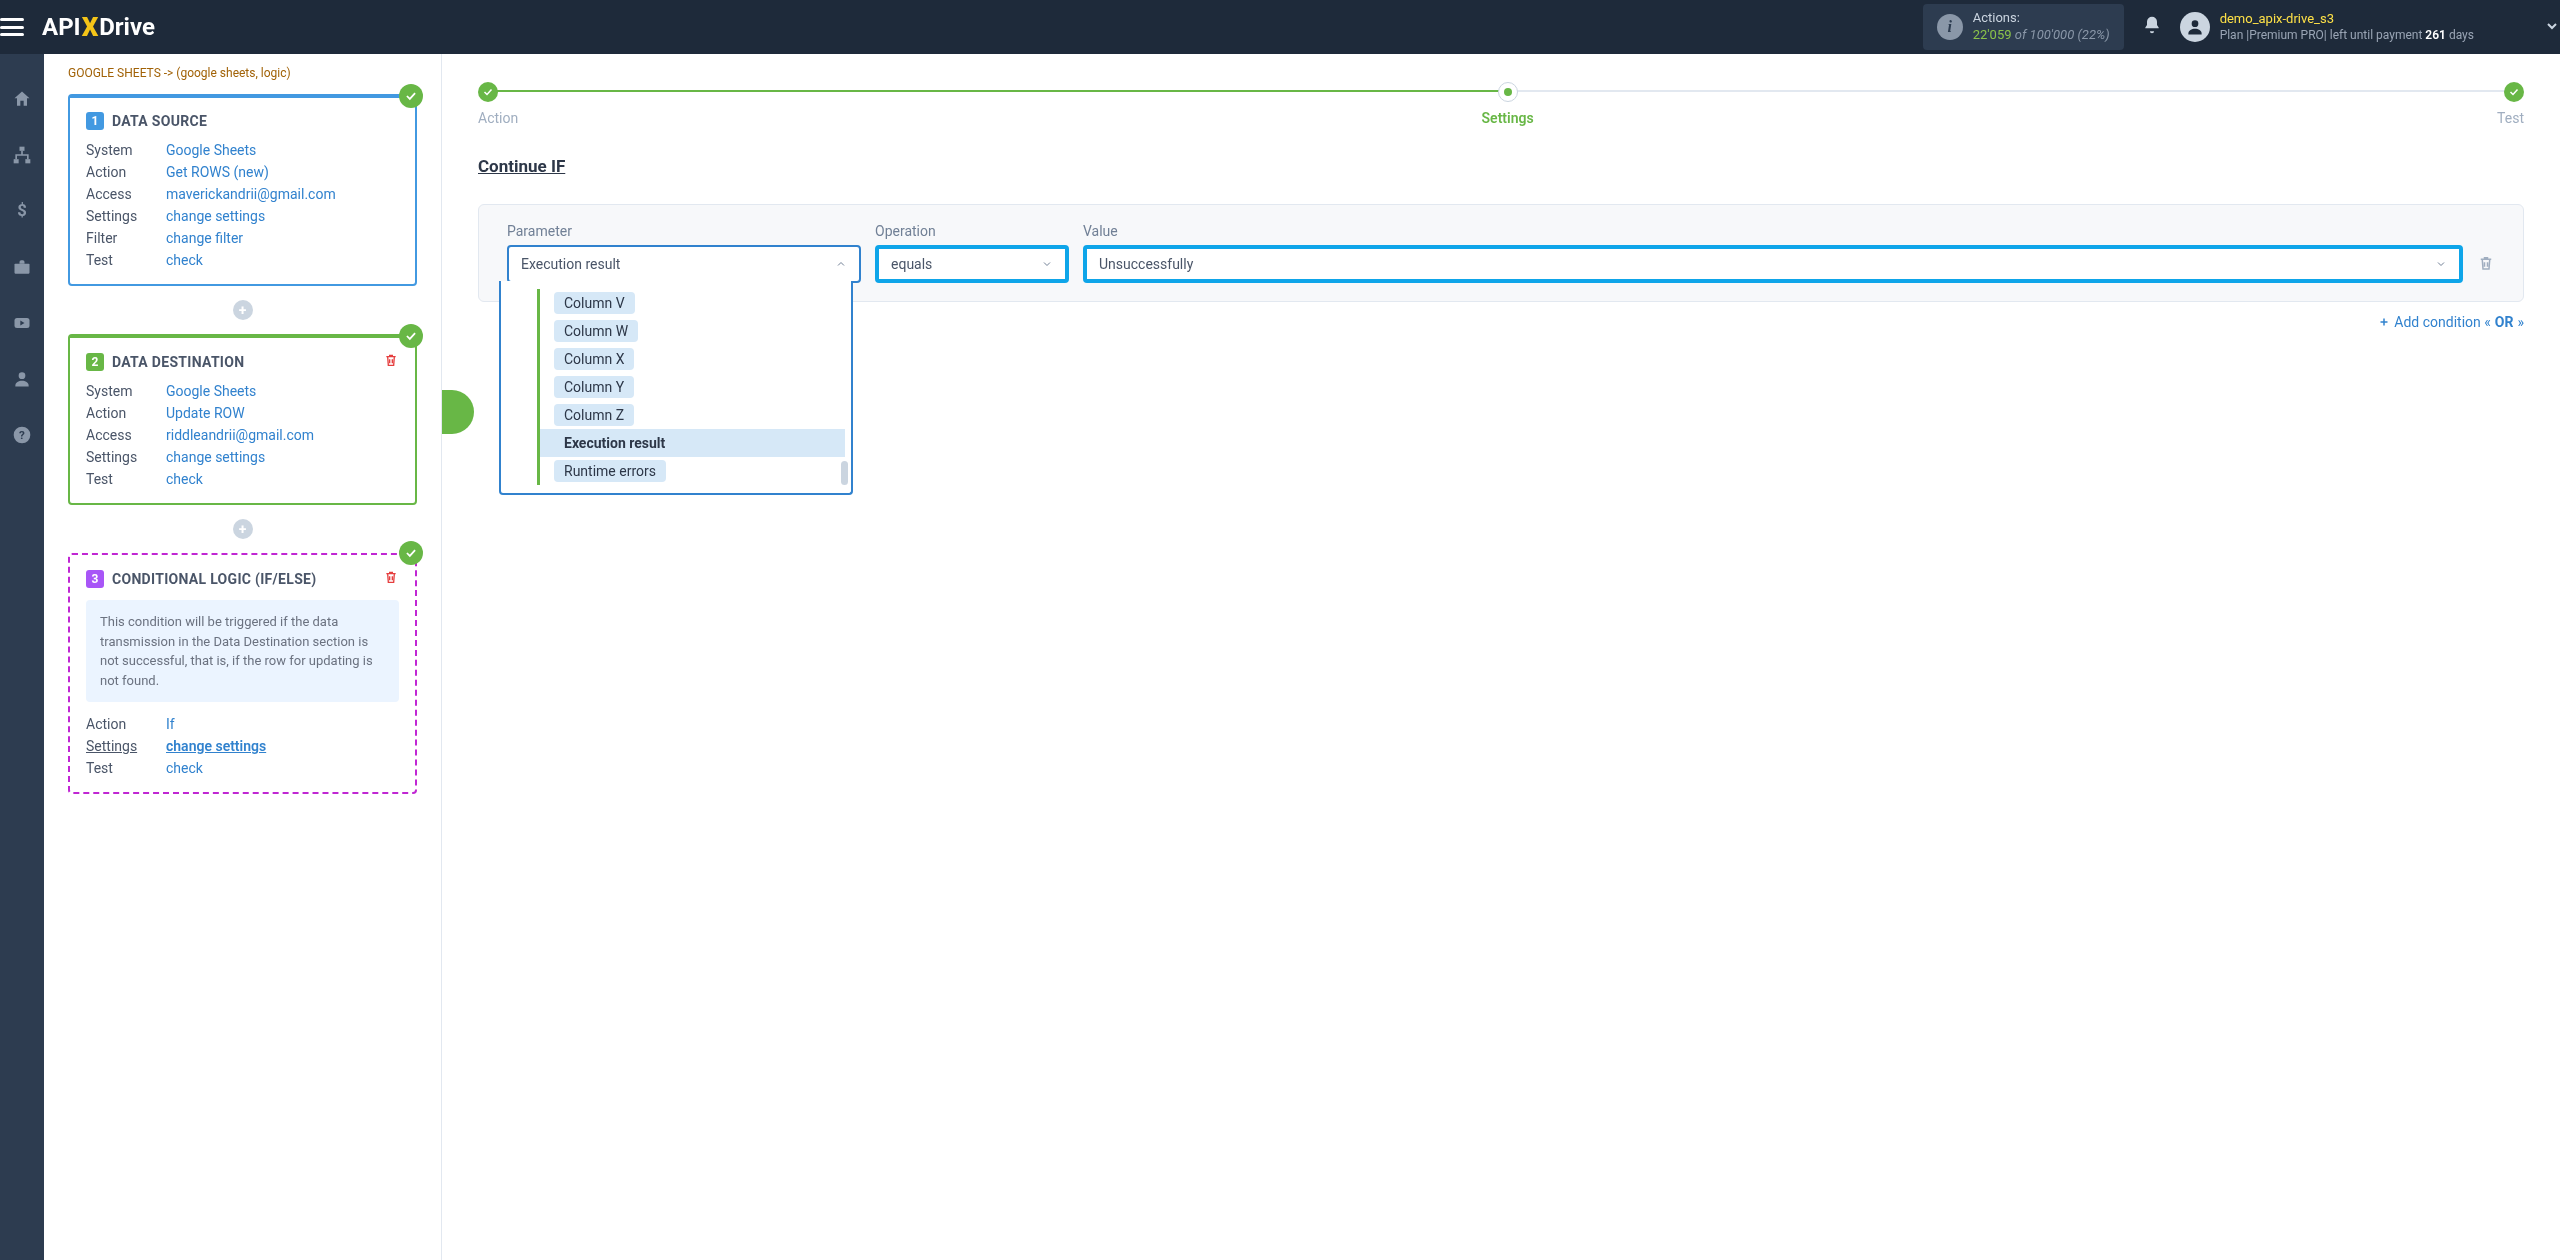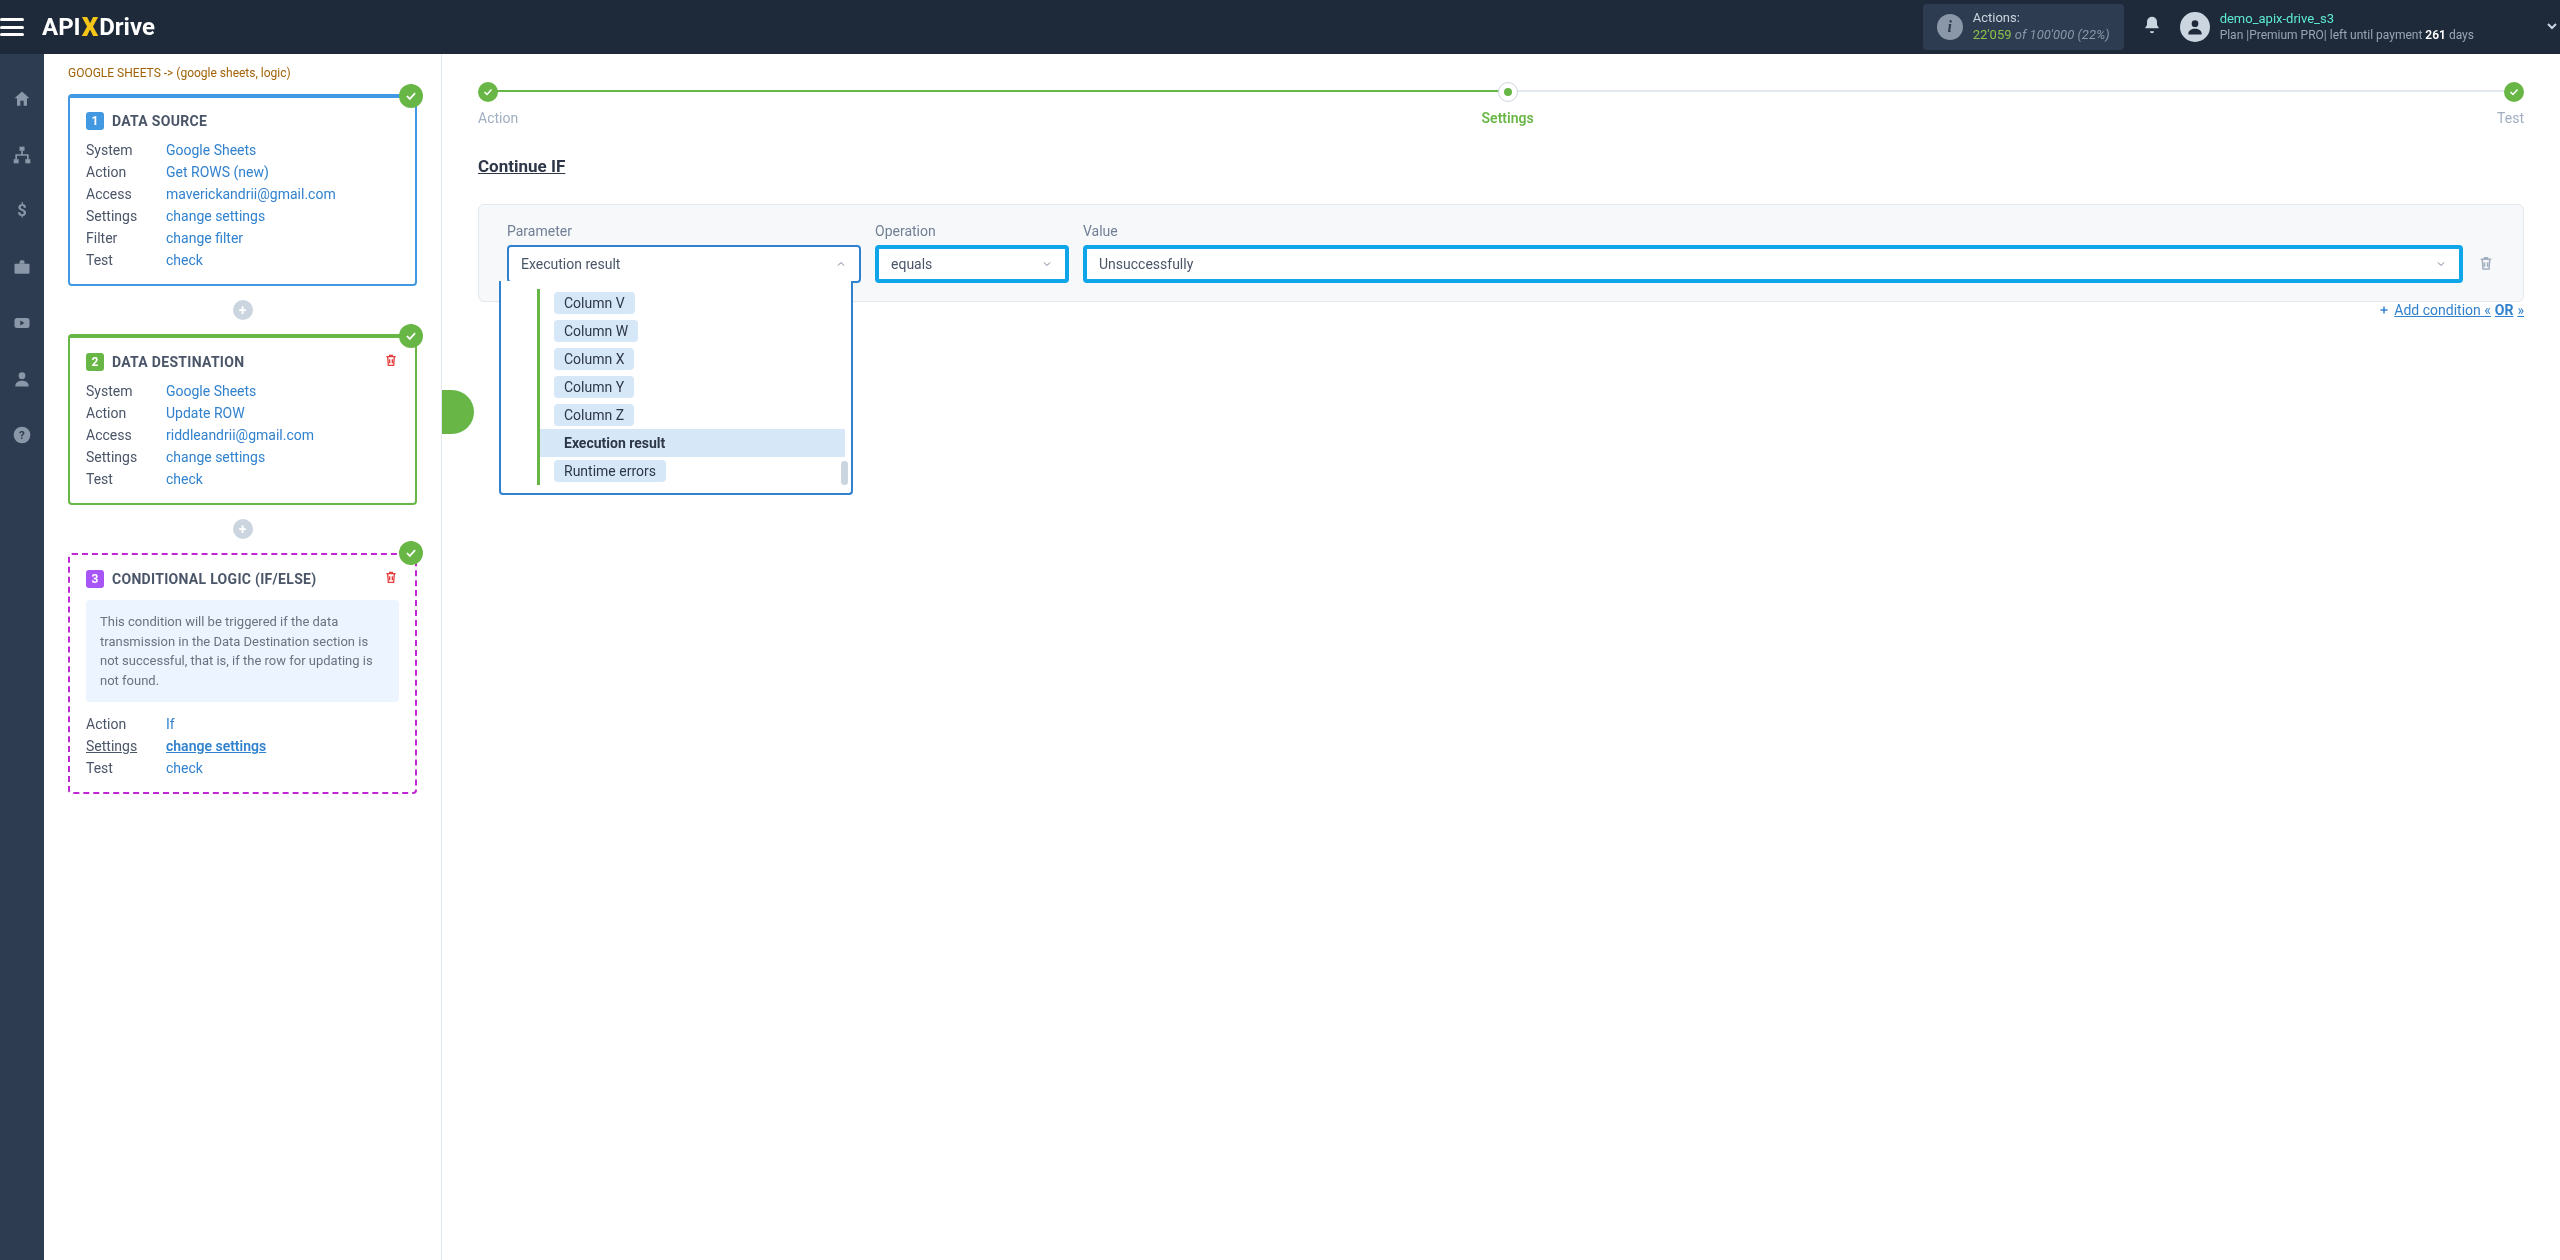--- a/index.html
+++ b/index.html
@@ -16,21 +16,21 @@
   .actions-box .info-icon { width: 26px; height: 26px; background: #8a97a8; border-radius: 50%; display: flex; align-items: center; justify-content: center; color: #2d3c50; font-weight: 900; font-style: italic; font-family: serif; font-size: 16px; }
   .actions-text { font-size: 13px; line-height: 1.3; }
   .actions-text .lbl { color: #cbd5e0; }
   .actions-text .n1 { color: #8bc34a; }
   .actions-text .of { color: #8a97a8; font-style: italic; }
   .actions-text .pct { color: #8a97a8; font-style: italic; }
   .bell { color: #cbd5e0; font-size: 20px; margin-right: 18px; cursor: pointer; }
   .user-block { display: flex; align-items: center; gap: 10px; }
   .avatar { width: 30px; height: 30px; background: #cbd5e0; border-radius: 50%; display: flex; align-items: center; justify-content: center; color: #1e2a3a; }
   .user-info { font-size: 13px; line-height: 1.3; }
-  .user-info .name { color: #5eead4; }
+  .user-info .name { color: #fde047; }
   .user-info .plan { color: #9aa5b5; font-size: 12px; }
   .user-info .days { color: #fff; font-weight: 600; }
   .header-chevron { margin-left: 70px; color: #cbd5e0; cursor: pointer; }
   
   
   .layout { display: flex; height: calc(100vh - 54px); }
   
   
   .sidenav { width: 44px; background: #2d3c50; display: flex; flex-direction: column; align-items: center; padding-top: 30px; gap: 26px; }
   .sidenav .item { color: #8a97a8; font-size: 18px; cursor: pointer; width: 44px; height: 30px; display: flex; align-items: center; justify-content: center; }
@@ -97,21 +97,21 @@
   .trash { color: #a0aec0; cursor: pointer; align-self: flex-end; margin-bottom: 8px; }
   
   .dropdown-panel { position: absolute; top: 76px; left: 20px; width: 354px; background: #fff; border: 2px solid #3182ce; border-top: none; border-radius: 0 0 4px 4px; z-index: 10; padding: 8px 0; max-height: 240px; overflow-y: auto; }
   .dropdown-inner { border-left: 3px solid #68b746; margin-left: 36px; margin-right: 6px; }
   .dd-item { padding: 3px 14px; cursor: pointer; }
   .dd-pill { display: inline-block; background: #d6e8f7; color: #2d3748; padding: 3px 10px; border-radius: 4px; font-size: 14px; }
   .dd-item.selected { background: #d6e8f7; }
   .dd-item.selected .dd-pill { font-weight: 700; }
   .dd-scroll { position: absolute; right: 3px; bottom: 8px; width: 7px; height: 24px; background: #cbd5e0; border-radius: 4px; }
   
-  .add-or { text-align: right; color: #3182ce; font-size: 14px; cursor: pointer; display: flex; justify-content: flex-end; align-items: center; gap: 4px; text-decoration: underline; }
+  .add-or { text-align: right; color: #3182ce; font-size: 14px; margin-top: 12px; cursor: pointer; display: flex; justify-content: flex-end; align-items: center; gap: 4px; }
   .add-or strong { font-weight: 700; }
   
   .fab { position: absolute; left: 0; top: 336px; width: 32px; height: 44px; background: #68b746; border-radius: 0 22px 22px 0; }
 </style>
 </head>
 <body>
 
 <div class="header">
   <div class="hamburger">
       <span></span>

